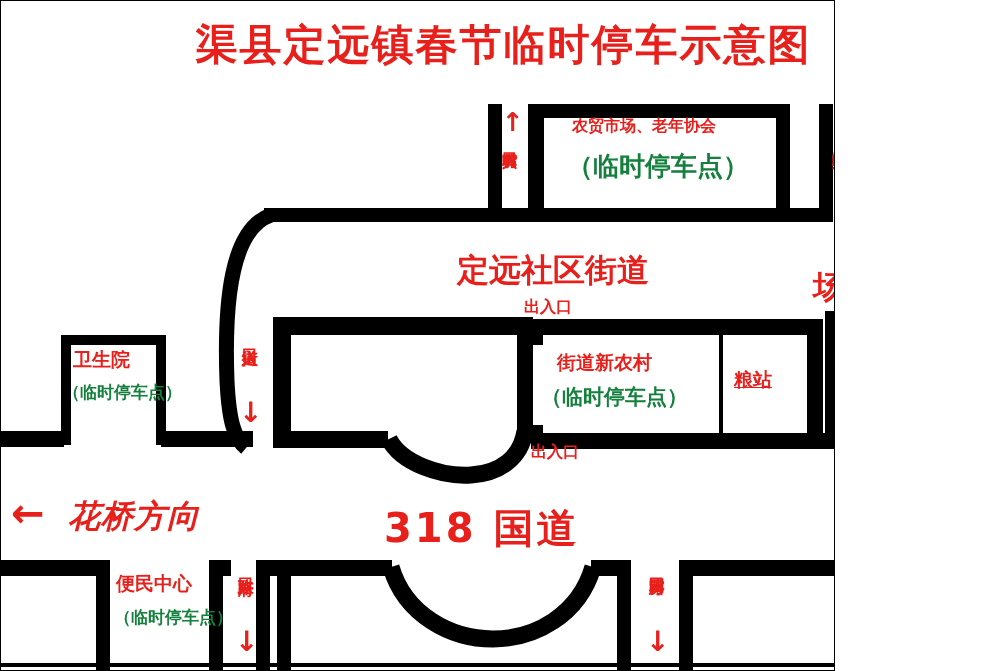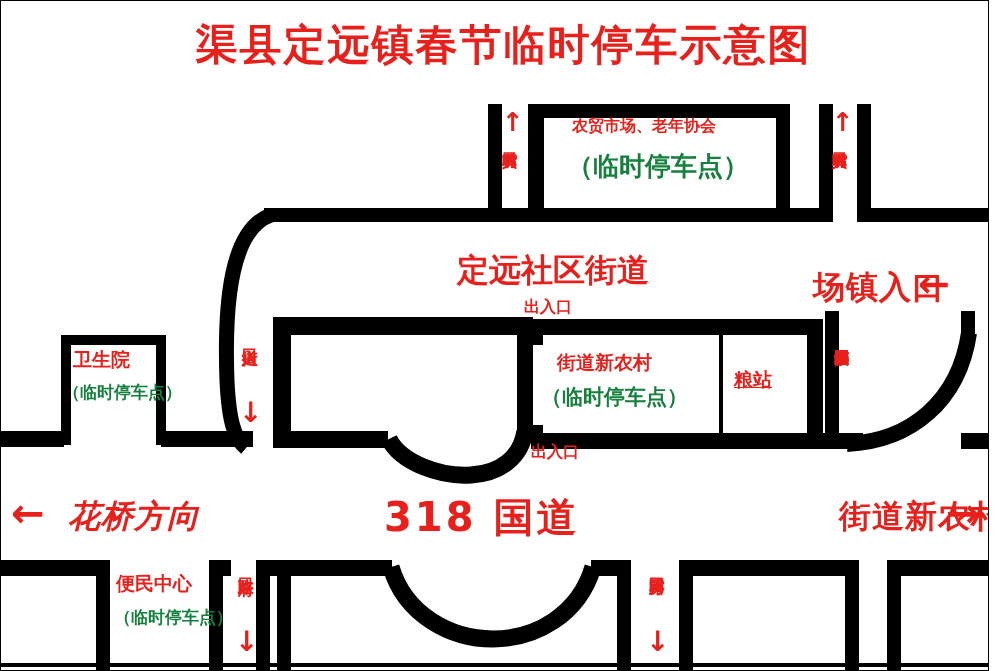--- a/index.html
+++ b/index.html
@@ -5,21 +5,21 @@
   html, body {
     margin: 0;
     padding: 0;
     background: #ffffff;
   }
   body {
     font-family: "DejaVu Sans", "Liberation Sans", sans-serif;
   }
   #map-root {
     position: relative;
-    width: 989px;
+    width: 835px;
     height: 671px;
     background: #ffffff;
     overflow: hidden;
     border: 1px solid #000;
     box-sizing: border-box;
   }
   #roads-svg {
     position: absolute;
     left: 0;
     top: 0;
@@ -55,20 +55,21 @@
     position: absolute;
     line-height: 1;
     font-weight: bold;
     color: #e8201c;
   }
 
   .big-road-name {
     font-size: 40px;
     font-weight: bold;
     letter-spacing: 3px;
+    margin-top: 11px;
   }
   .dir-text { font-size: 32px; font-weight: bold; letter-spacing: 1px; }
   .sec-title { font-size: 32px; font-weight: bold; }
   .box-red { font-size: 19px; font-weight: bold; }
   .box-black { font-size: 21px; font-weight: bold; }
   .box-black-sm { font-size: 17px; font-weight: bold; }
   .small-red { font-size: 16px; font-weight: bold; }
   .center-txt { text-align: center; }
 </style>
 </head>

